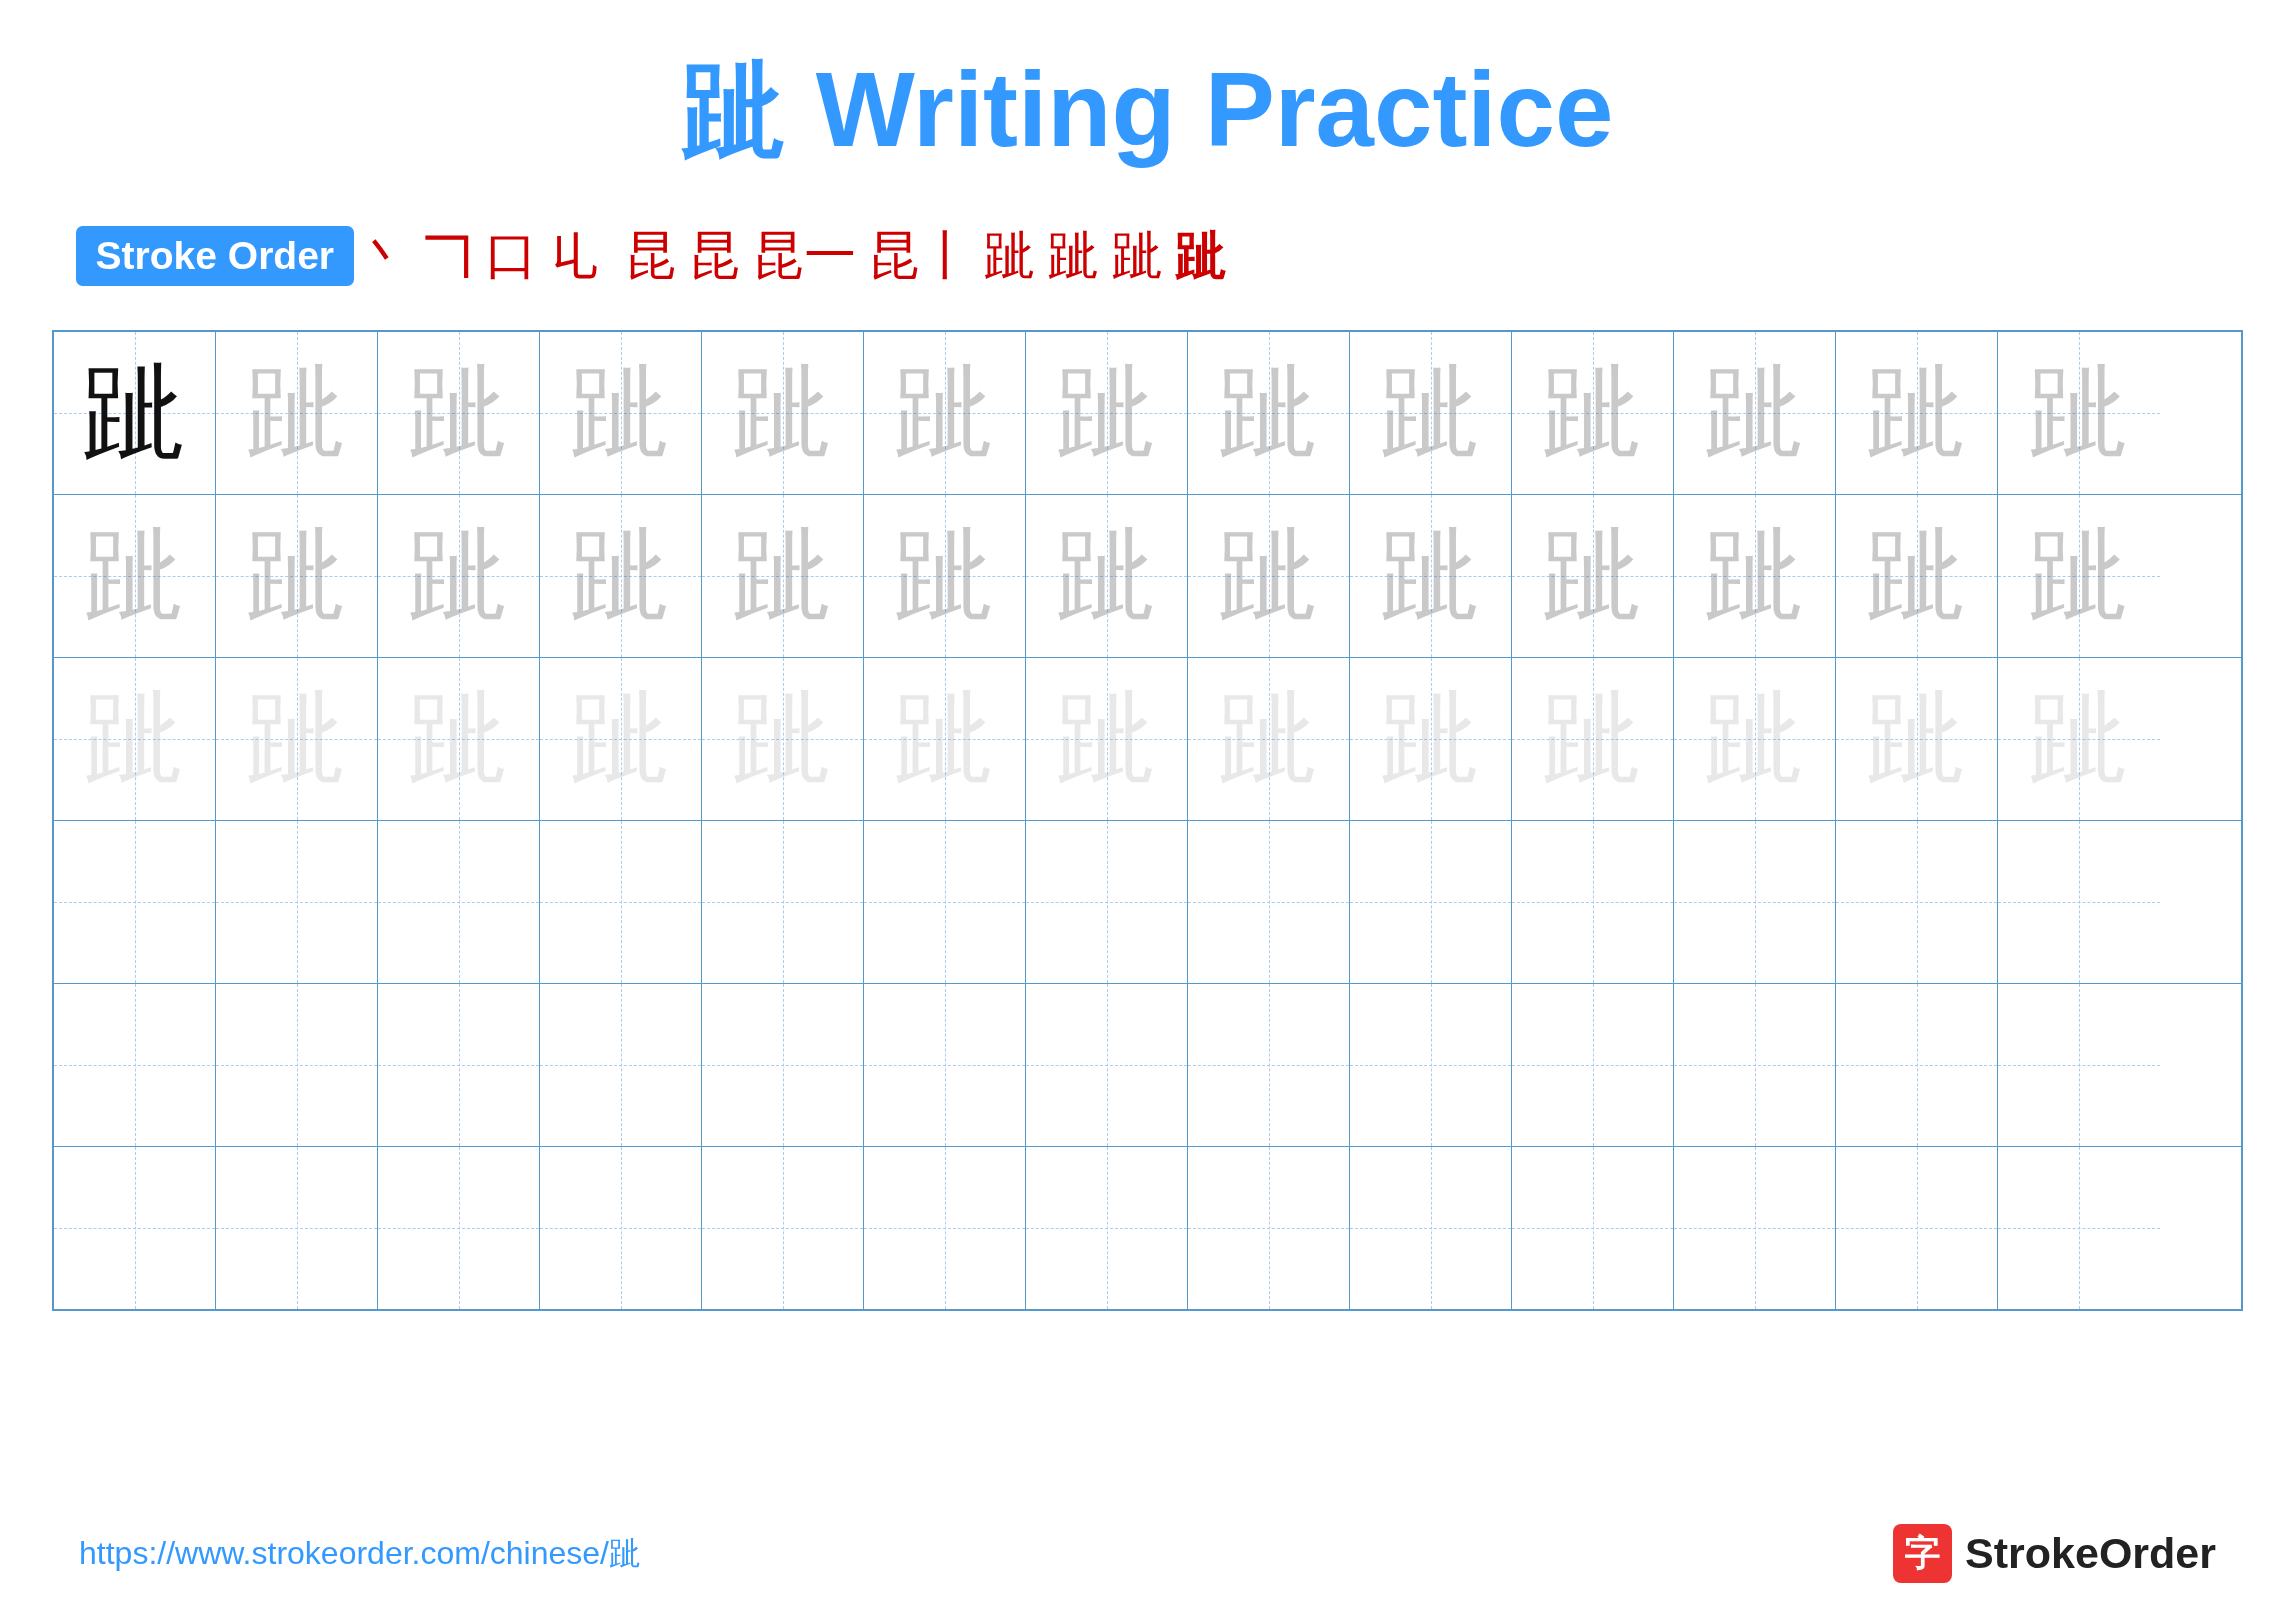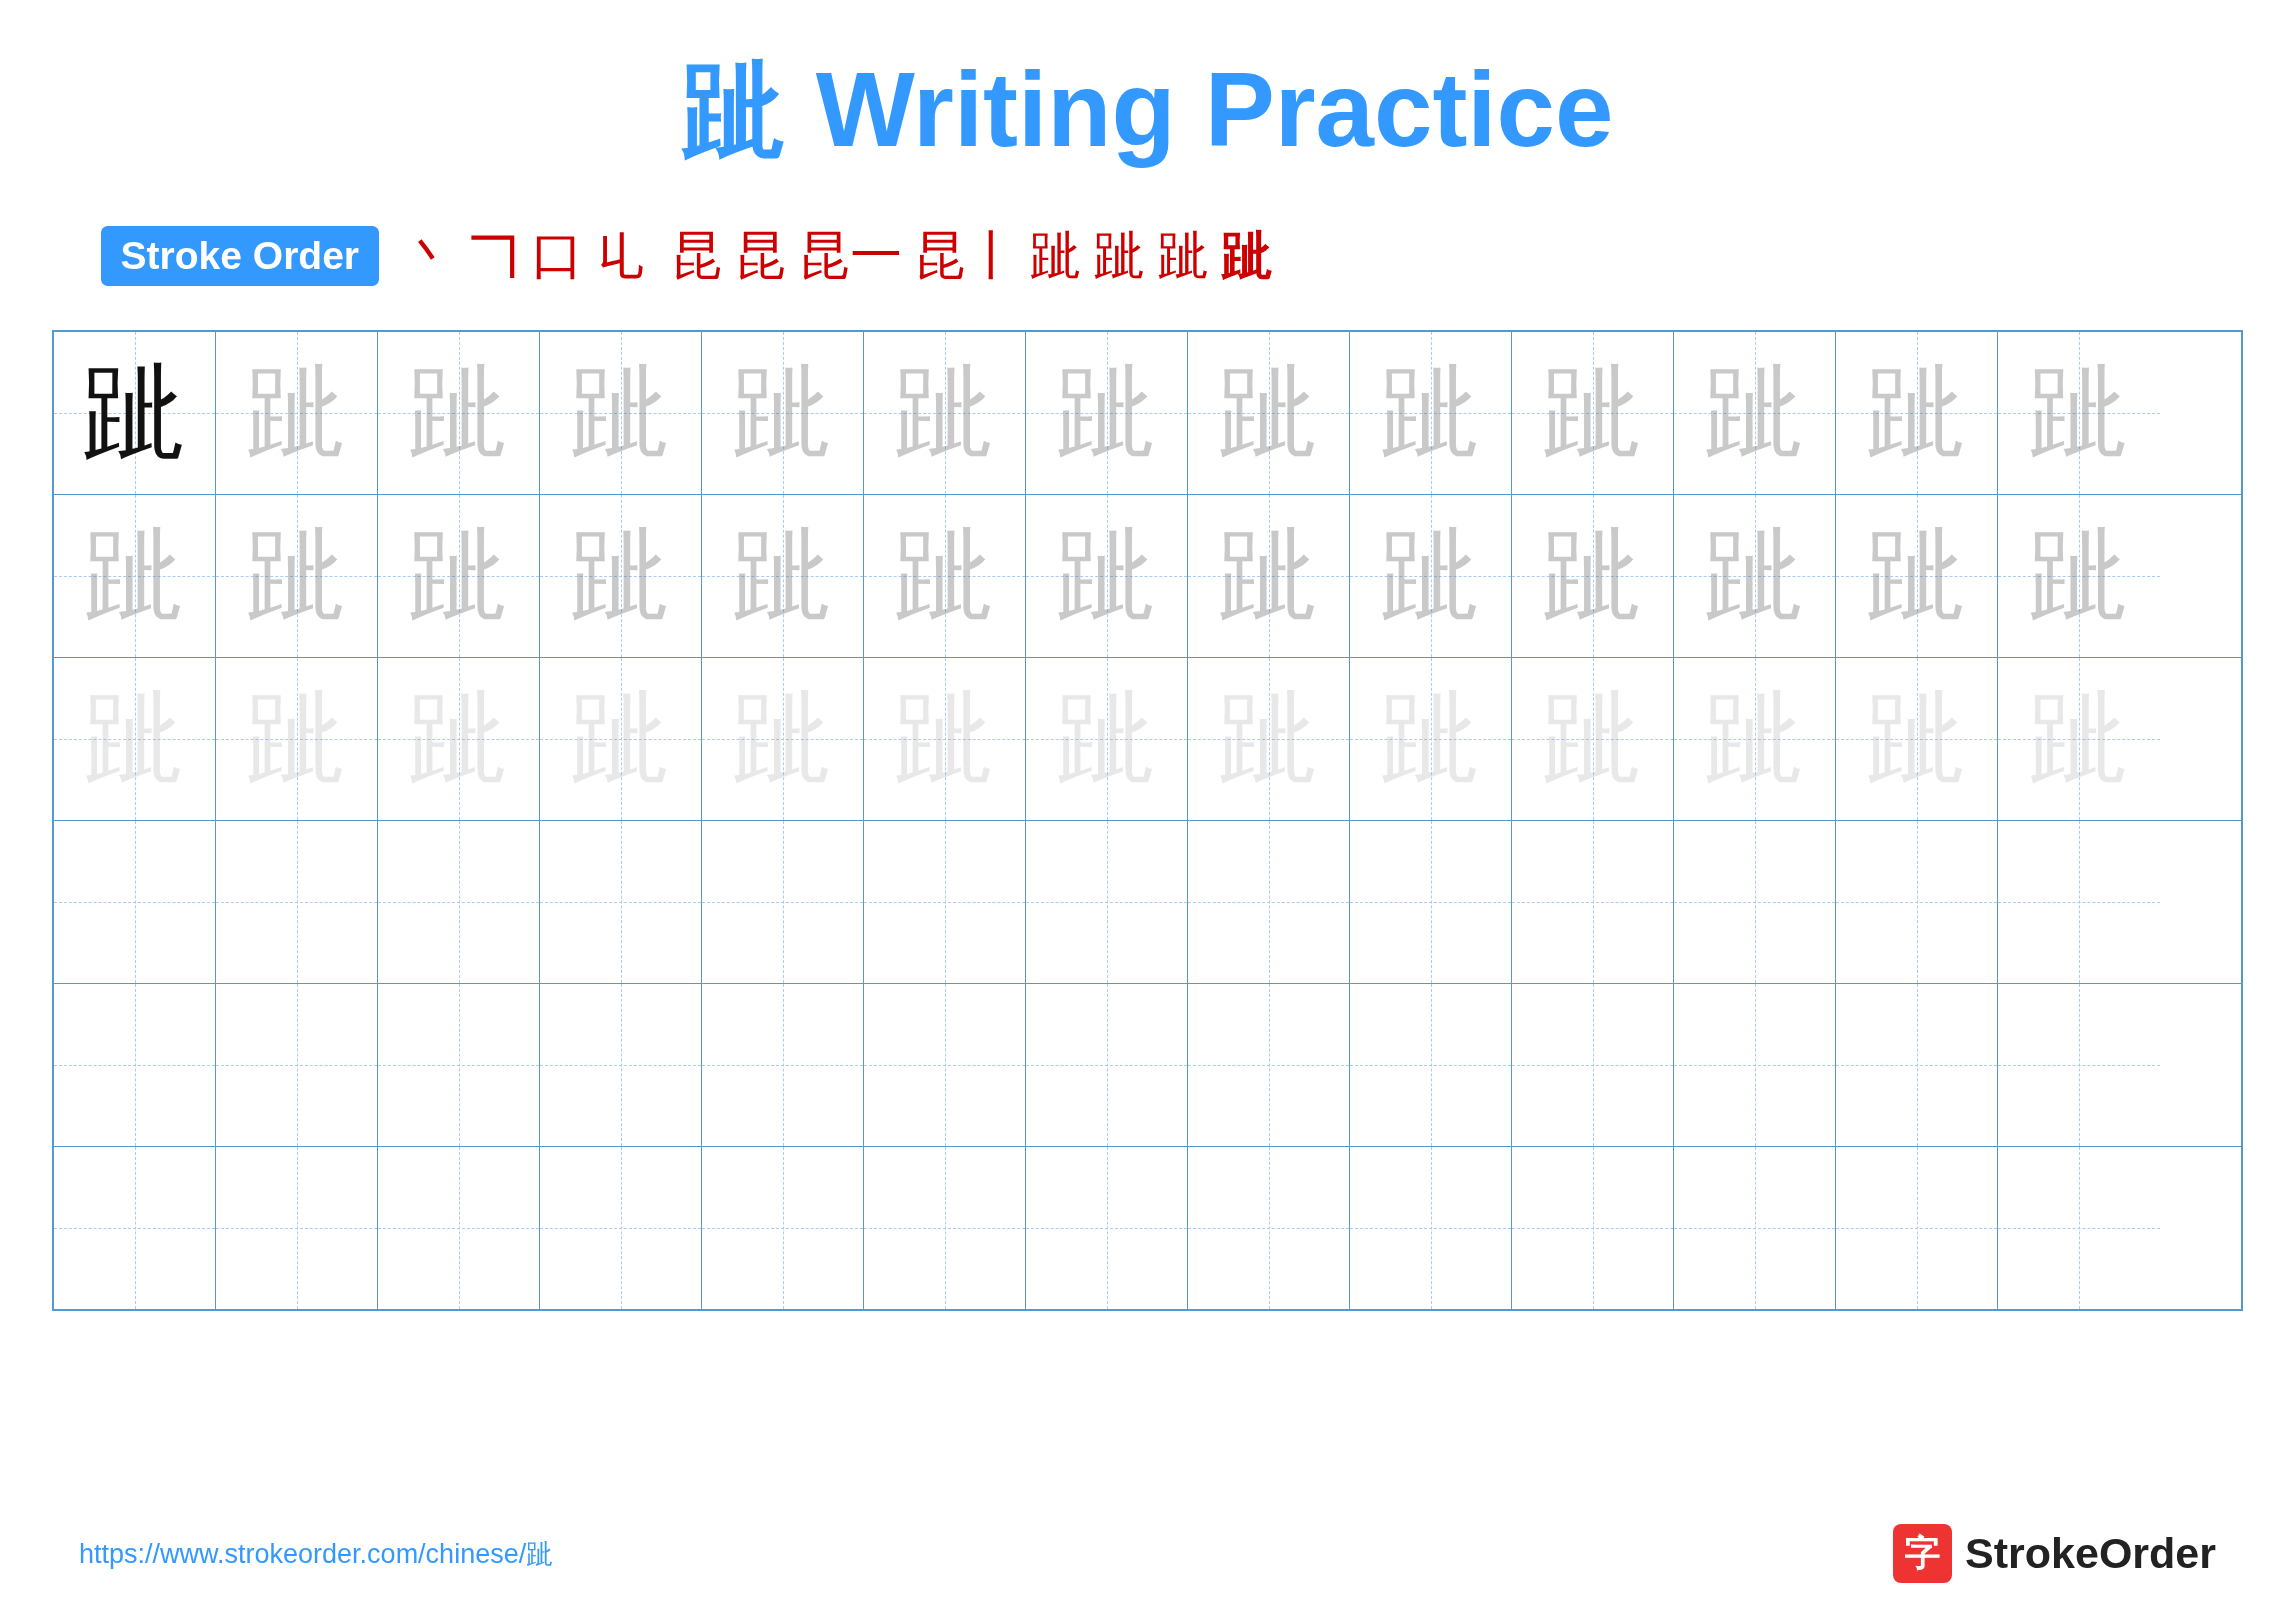--- a/index.html
+++ b/index.html
@@ -19,23 +19,23 @@
       padding-bottom: 39px;
       font-size: 105px;
       font-weight: bold;
       color: #3399ff;
       font-family: Arial, sans-serif;
     }
 
     .stroke-order-row {
       display: flex;
       align-items: center;
-      padding-left: 101px;
+      padding-left: 76px;
       padding-bottom: 39px;
-      gap: 25px;
+      gap: 4px;
       text-align: center;
     }
 
     .stroke-order-badge {
       background: #3399ff;
       color: white;
       font-size: 39px;
       font-weight: bold;
       padding: 7.9px 19.6px;
       border-radius: 6.5px;
@@ -138,21 +138,21 @@
       bottom: 39px;
       left: 0;
       right: 0;
       display: flex;
       align-items: center;
       justify-content: space-between;
       padding: 0 79px;
     }
 
     .footer-url {
-      font-size: 27px;
+      font-size: 32px;
       color: #3399ff;
       font-family: Arial, sans-serif;
     }
 
     .footer-brand {
       display: flex;
       align-items: center;
       gap: 13px;
       font-size: 43px;
       font-weight: bold;

